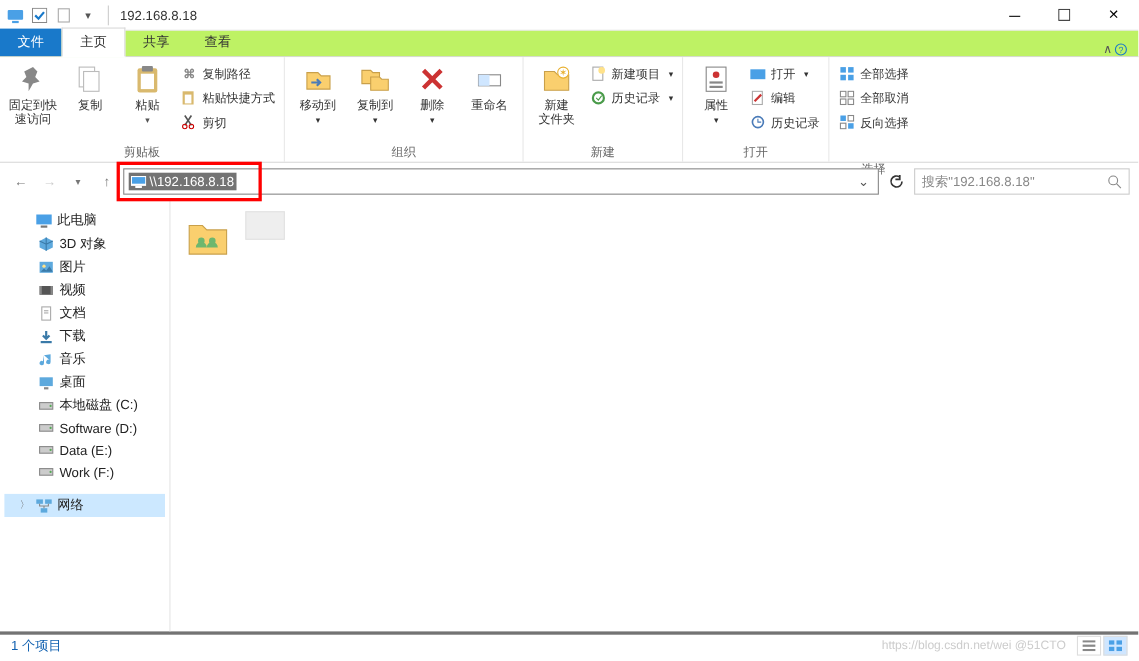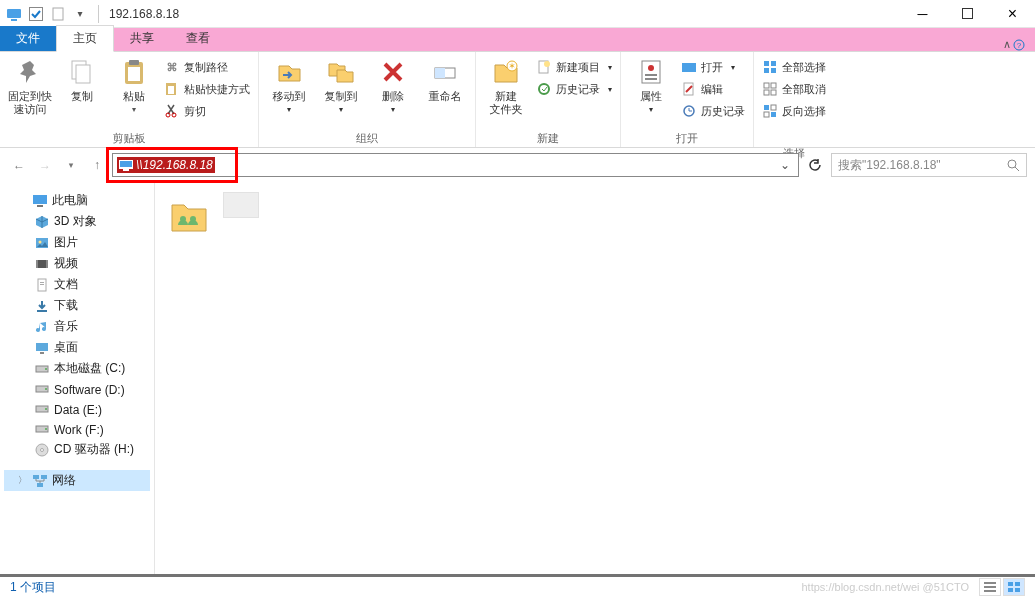--- a/index.html
+++ b/index.html
@@ -8,21 +8,21 @@
 
 .titlebar { height: 28px; background: #fff; display: flex; align-items: center; border-bottom: 1px solid #e5e5e5; }
 .qat { display: flex; align-items: center; gap: 6px; padding: 0 6px; }
 .qat .ic { width: 16px; height: 16px; display: flex; align-items: center; justify-content: center; }
 .titlebar .divider { width: 1px; height: 18px; background: #ccc; margin: 0 4px; }
 .titlebar .title { margin-left: 6px; color: #333; }
 .wincontrols { margin-left: auto; display: flex; }
 .wincontrols div { width: 45px; height: 28px; display: flex; align-items: center; justify-content: center; font-size: 14px; }
 
 
-.tabrow { height: 24px; background: #f9a8d4; display: flex; align-items: flex-end; border-bottom: 1px solid #d9d9d9; }
+.tabrow { height: 24px; background: #bef264; display: flex; align-items: flex-end; border-bottom: 1px solid #d9d9d9; }
 .tab { padding: 4px 16px; font-size: 12px; color: #333; cursor: default; }
 .tab.file { background: #1979ca; color: #fff; }
 .tab.active { border: 1px solid #d9d9d9; border-bottom: 1px solid #fff; background: #fff; margin-bottom: -1px; }
 .helpbtn { margin-left: auto; padding: 0 10px; color: #555; display:flex; align-items:center; gap:2px;}
 
 
 .ribbon { height: 96px; background: #fff; display: flex; border-bottom: 1px solid #d9d9d9; }
 .group { display: flex; flex-direction: column; height: 100%; padding: 2px 6px 0; border-right: 1px solid #e8e8e8; }
 .group-body { flex: 1; display: flex; align-items: flex-start; gap: 4px; }
 .group-label { height: 16px; font-size: 11px; color: #666; text-align: center; }
@@ -30,21 +30,21 @@
 .bigbtn .ic { width: 32px; height: 32px; display: flex; align-items: center; justify-content: center; }
 .smallrow { display: flex; align-items: center; gap: 4px; font-size: 11px; color: #333; height: 22px; padding: 0 2px; white-space: nowrap; }
 .smallrow .ic { width: 16px; height: 16px; display:flex; align-items:center; justify-content:center; }
 .vstack { display: flex; flex-direction: column; justify-content: flex-start; padding-top: 2px; }
 
 
 .navbar { height: 34px; display: flex; align-items: center; padding: 0 8px; gap: 4px; }
 .navbtn { width: 22px; height: 22px; display: flex; align-items: center; justify-content: center; color: #777; }
 .addrwrap { flex: 1; position: relative; }
 .addrbox { border: 1px solid #888; height: 24px; display: flex; align-items: center; background: #fff; padding: 0 4px; }
-.addrbox .sel { background: #b91c1c; color: #fff; padding: 1px 2px; display:flex; align-items:center; gap:3px;font-style:italic; }
+.addrbox .sel { background: #737373; color: #fff; padding: 1px 2px; display:flex; align-items:center; gap:3px; }
 .addrbox .dd { margin-left: auto; color: #555; padding: 0 4px; }
 .redbox { position: absolute; border: 3px solid #ff0000; left: -6px; top: -6px; height: 36px; width: 132px; pointer-events: none; }
 .refresh { width: 24px; height: 24px; display: flex; align-items: center; justify-content: center; color: #333; }
 .searchbox { width: 196px; height: 24px; border: 1px solid #ccc; display: flex; align-items: center; padding: 0 6px; color: #888; }
 .searchbox .sic { margin-left: auto; }
 
 
 .main { display: flex; height: 392px; }
 .tree { width: 155px; border-right: 1px solid #e5e5e5; padding: 8px 4px; overflow: hidden; }
 .tnode { display: flex; align-items: center; gap: 4px; padding: 2px 2px; font-size: 12px; color: #222; white-space: nowrap; }
@@ -492,29 +492,20 @@
       </div>
     <div class="tnode l2">
         <span class="tic">
           <svg width="14" height="10">
             <rect x="1" y="2" width="12" height="6" fill="#ccc" stroke="#888"></rect>
             <circle cx="11" cy="5" r="1" fill="#5a5"></circle>
           </svg>
         </span>
         <span>Work (F:)</span>
       </div>
-    <div class="tnode l2">
-        <span class="tic">
-          <svg width="14" height="14">
-            <circle cx="7" cy="7" r="6" fill="#ddd" stroke="#aaa"></circle>
-            <circle cx="7" cy="7" r="1.5" fill="#fff" stroke="#aaa"></circle>
-          </svg>
-        </span>
-        <span>CD 驱动器 (H:)</span>
-      </div>
     <div style="height:10px;"></div>
     <div class="tnode l1 sel">
         <span class="arrow">〉</span>
         <span class="tic">
           <svg width="16" height="14">
             <rect x="1" y="1" width="6" height="4" fill="#5da9dd"></rect>
             <rect x="9" y="1" width="6" height="4" fill="#5da9dd"></rect>
             <rect x="5" y="9" width="6" height="4" fill="#5da9dd"></rect>
             <path d="M4 5 v2 h8 v-2 M8 7 v2" stroke="#888" fill="none"></path>
           </svg>

